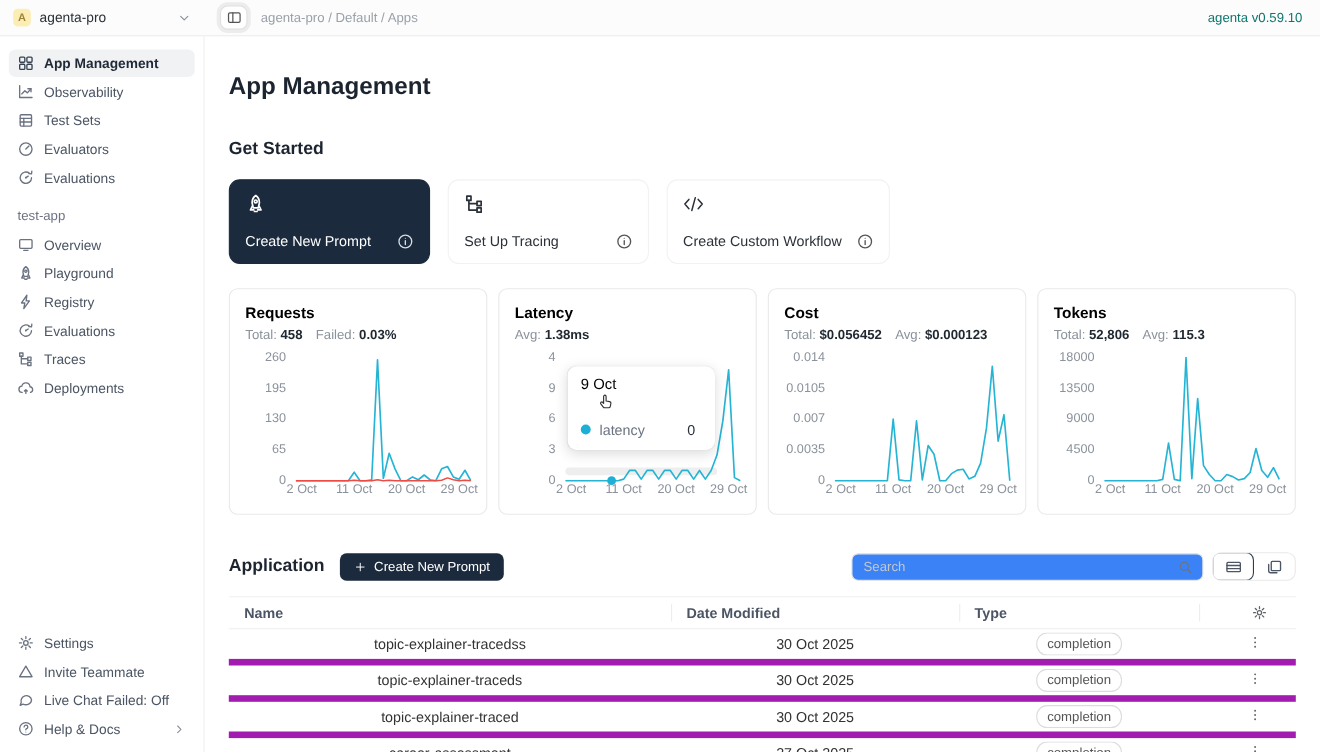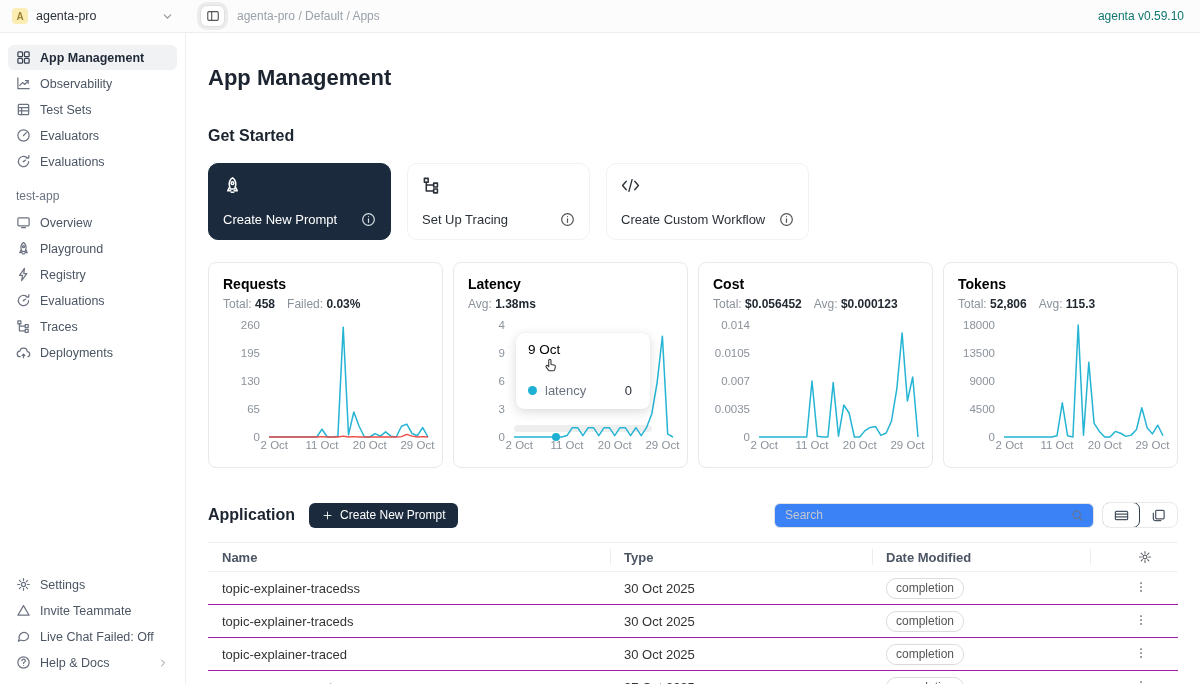--- a/index.html
+++ b/index.html
@@ -112,21 +112,21 @@
   .seg-btn .icon { width:15px; height:15px; }
 
   
   .apps-table { margin-top:14px; border-top:1px solid #f0f0f0; }
   .t-row { display:grid; grid-template-columns:1fr 262px 218px 88px; align-items:center; }
   .t-head { height:29px; border-bottom:1px solid #f0f0f0; color:#4b5563; font-size:13px; font-weight:600; }
   .th { position:relative; padding:0 14px; display:flex; align-items:center; height:100%; }
   .th + .th::before { content:''; position:absolute; left:0; top:6px; bottom:6px; width:1px; background:#ededed; }
   .th.actions { justify-content:flex-end; padding-right:26px; color:#5f6368; }
   .th .icon { width:14px; height:14px; }
-  .t-body .t-row { height:33px; border-bottom:1px solid #a21caf; font-size:13px; color:#333; cursor:pointer; }
+  .t-body .t-row { height:33px; border-bottom:6px solid #a21caf; font-size:13px; color:#333; cursor:pointer;text-align:center; }
   .td { padding:0 14px; overflow:hidden; text-overflow:ellipsis; white-space:nowrap; }
   .badge { display:inline-block; border:1px solid #dcdcdc; border-radius:10px; padding:2px 9px;
            font-size:12px; color:#555; background:#fff; line-height:1.25; }
   .td.actions { display:flex; justify-content:flex-end; padding-right:28px; }
   .dots-btn { border:none; background:transparent; color:#5f6368; width:18px; height:18px; padding:0; cursor:pointer; }
   .dots-btn .icon { width:14px; height:14px; }
 </style>
 </head>
 <body>
 
@@ -544,22 +544,22 @@
               </svg>
             </span>
         </button>
       </div>
     </div>
   </div>
 
   <div class="apps-table">
     <div class="t-row t-head" id="table-head">
         <div class="th">Name</div>
+        <div class="th">Date Modified</div>
         <div class="th">Type</div>
-        <div class="th">Date Modified</div>
         <div class="th actions">
           <span class="icon ">
             <svg viewBox="0 0 16 16">
               <circle cx="8" cy="8" r="2.2"></circle>
               <path d="M8 1.8v2M8 12.2v2M1.8 8h2M12.2 8h2M3.6 3.6L5 5M11 11l1.4 1.4M12.4 3.6L11 5M5 11l-1.4 1.4"></path>
             </svg>
           </span>
         </div>
       </div>
     <div class="t-body" id="table-body">

